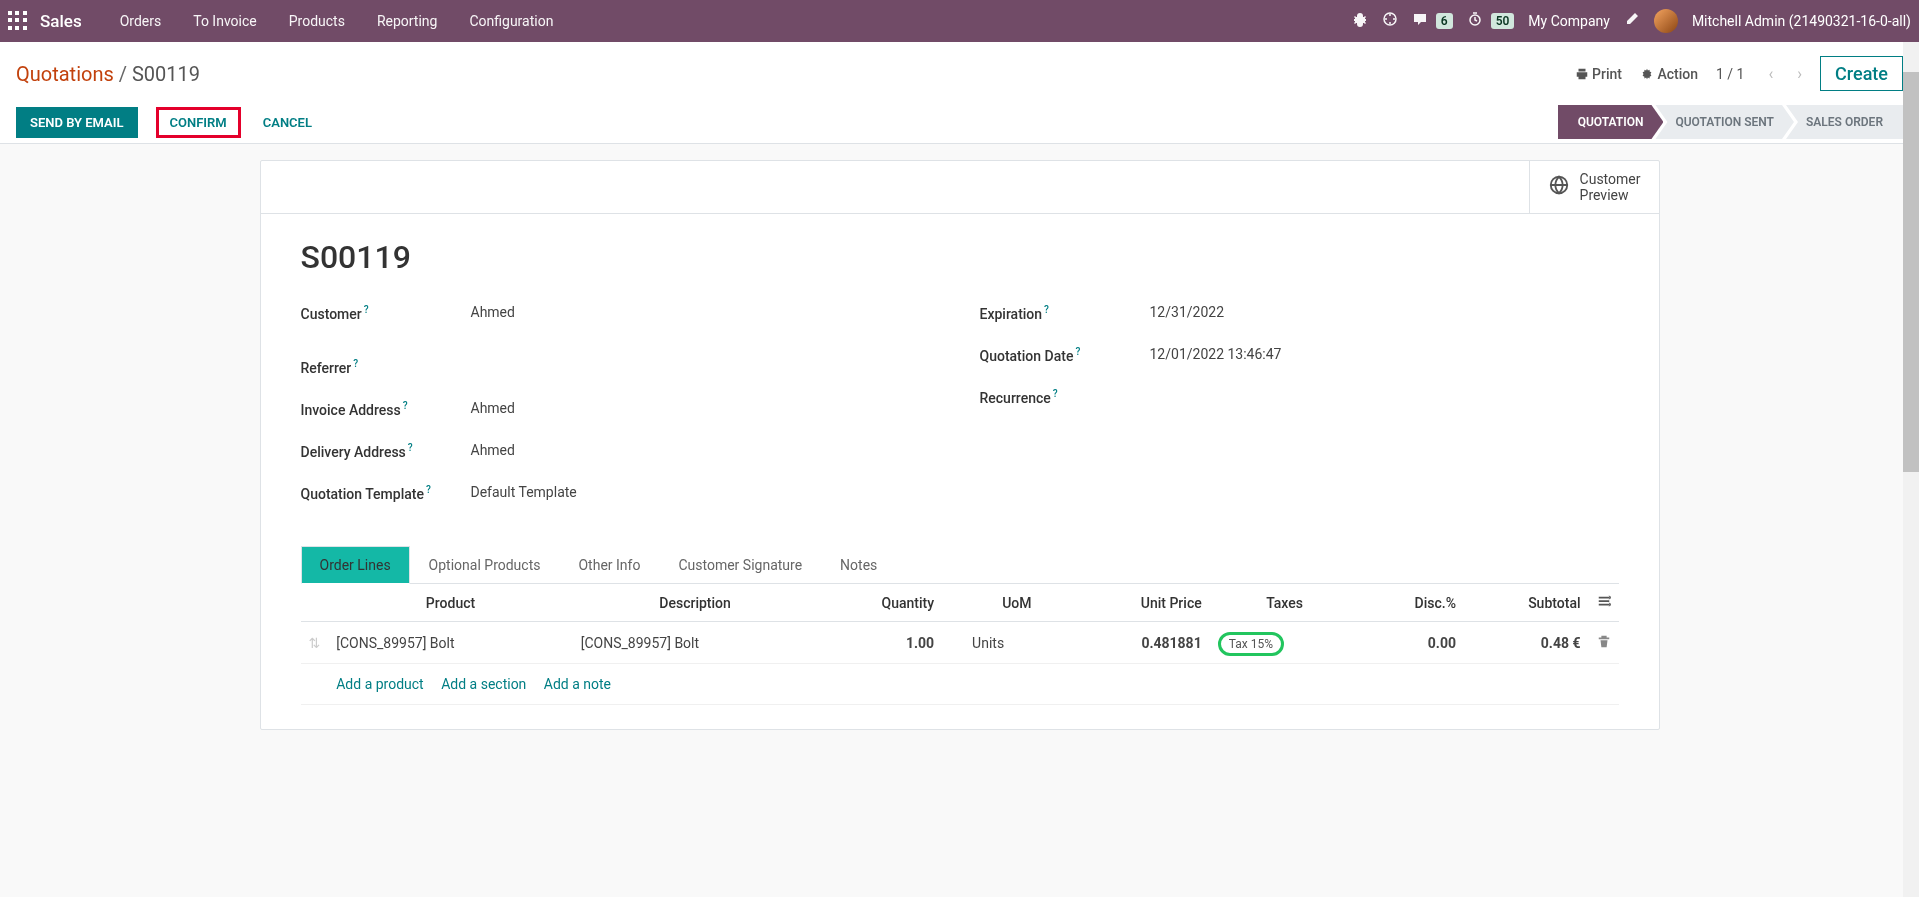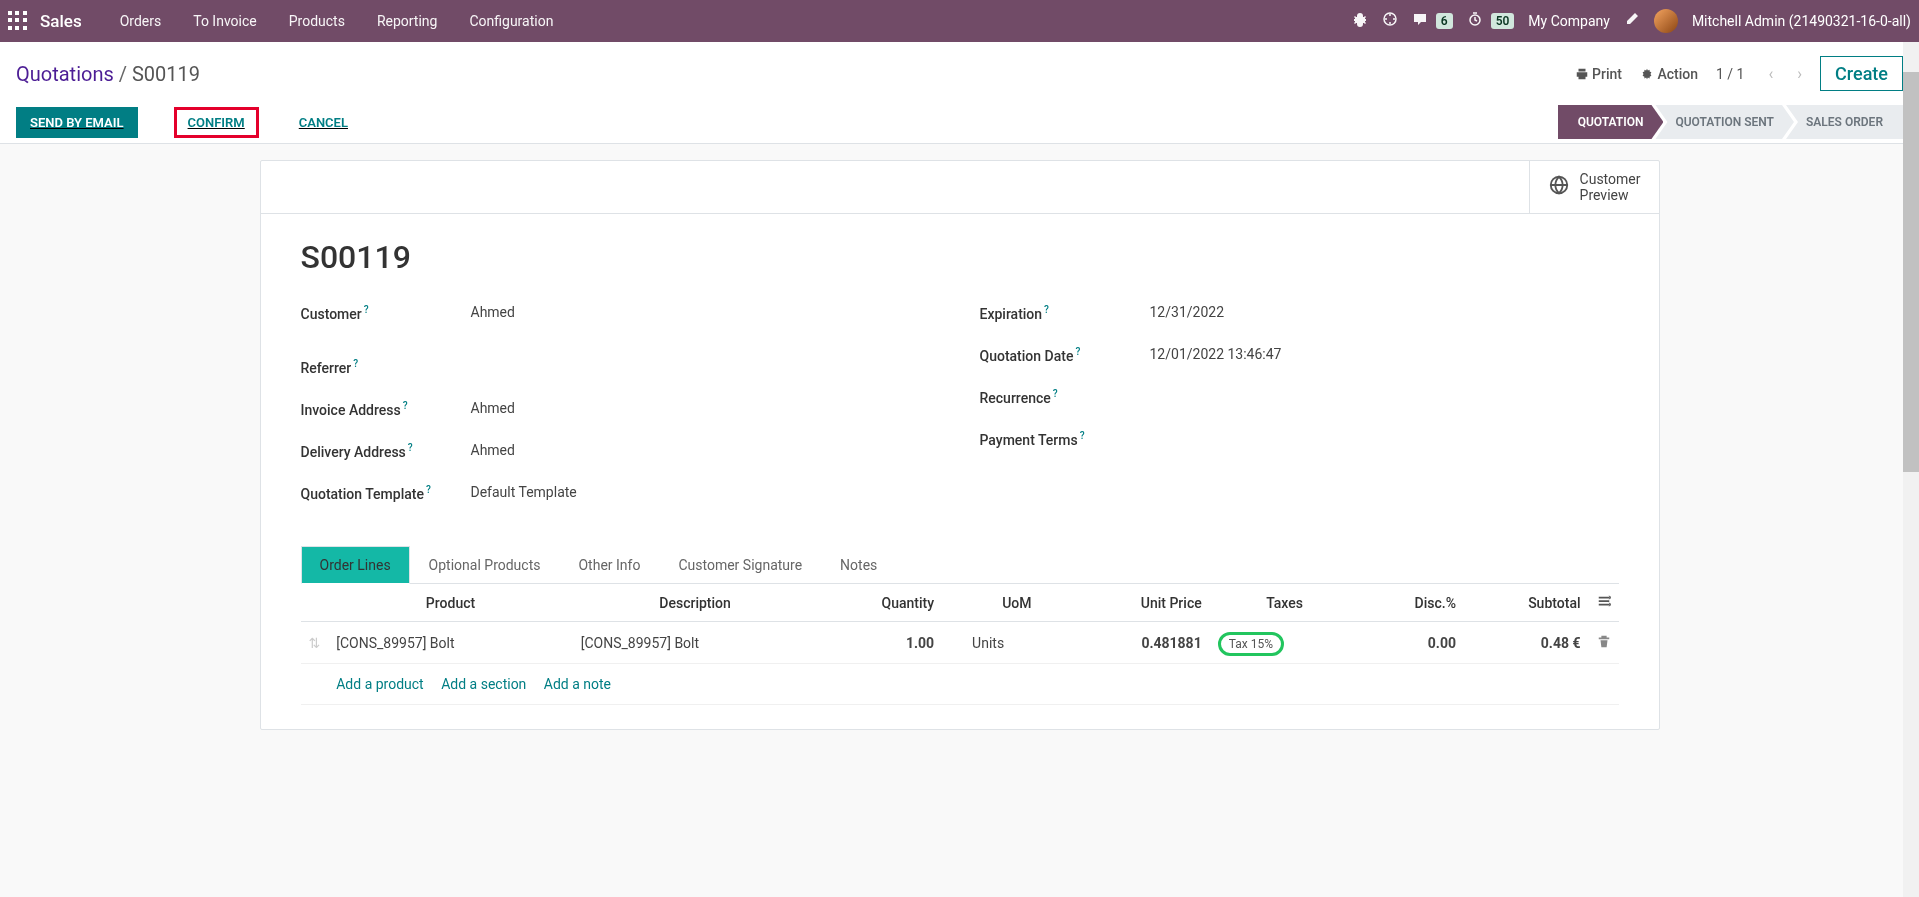--- a/index.html
+++ b/index.html
@@ -15,30 +15,30 @@
     .navbar-right { margin-left: auto; display: flex; align-items: center; gap: 14px; }
     .nav-icon { color: white; font-size: 16px; cursor: pointer; opacity: 0.95; }
     .badge { background: #d1e7dd; color: #0a3622; padding: 1px 5px; border-radius: 3px; font-size: 12px; font-weight: 600; margin-left: -6px; }
     .avatar { width: 24px; height: 24px; border-radius: 50%; background: linear-gradient(135deg, #f4a460, #8b4513); display: inline-block; }
     .company, .username { font-size: 14px; }
     
     
     .control-panel { background: white; border-bottom: 1px solid #dee2e6; }
     .cp-top { display: flex; align-items: center; justify-content: space-between; padding: 14px 16px 10px; }
     .breadcrumb { font-size: 20px; color: #666; }
-    .breadcrumb a { color: #4c1d95; text-decoration: none; }
+    .breadcrumb a { color: #c2410c; text-decoration: none; }
     .breadcrumb .current { color: #555; }
     .cp-actions { display: flex; align-items: center; gap: 18px; font-size: 14px; color: #555; }
     .cp-actions .action { cursor: pointer; font-weight: 500; }
     .pager { display: flex; align-items: center; gap: 24px; }
     .pager-arrow { color: #bbb; cursor: pointer; font-size: 16px; }
     .create-btn { border: 1px solid #017e84; color: #017e84; background: white; padding: 6px 14px; font-size: 18px; font-weight: 500; cursor: pointer; }
     
     .cp-bottom { display: flex; align-items: center; justify-content: space-between; padding: 0 16px 0 16px; height: 42px; }
-    .status-buttons { display: flex; gap: 36px; align-items: center; text-decoration: underline; }
+    .status-buttons { display: flex; gap: 18px; align-items: center; }
     .btn-primary { background: #017e84; color: white; border: none; padding: 8px 14px; font-size: 13px; font-weight: 600; cursor: pointer; }
     .btn-secondary { background: none; color: #017e84; border: none; padding: 8px 4px; font-size: 13px; font-weight: 600; cursor: pointer; }
     .btn-highlight { border: 3px solid #e4002b; padding: 5px 11px; }
     
     .statusbar { display: flex; align-items: center; }
     .status-step { background: #e9ecef; color: #6c757d; padding: 10px 20px; font-size: 12px; font-weight: 600; position: relative; clip-path: polygon(0 0, calc(100% - 12px) 0, 100% 50%, calc(100% - 12px) 100%, 0 100%, 12px 50%); margin-left: -8px; cursor: pointer; }
     .status-step:first-child { clip-path: polygon(0 0, calc(100% - 12px) 0, 100% 50%, calc(100% - 12px) 100%, 0 100%); margin-left: 0; }
     .status-step:last-child { clip-path: polygon(0 0, 100% 0, 100% 100%, 0 100%, 12px 50%); }
     .status-step.active { background: #714b67; color: white; }
     
@@ -224,24 +224,20 @@
           <div class="form-row">
             <div class="form-label"><span>Expiration</span><span class="help">?</span></div>
             <div class="form-value">12/31/2022</div>
           </div>
           <div class="form-row">
             <div class="form-label"><span>Quotation Date</span><span class="help">?</span></div>
             <div class="form-value">12/01/2022 13:46:47</div>
           </div>
           <div class="form-row">
             <div class="form-label"><span>Recurrence</span><span class="help">?</span></div>
-            <div class="form-value"></div>
-          </div>
-          <div class="form-row">
-            <div class="form-label"><span>Payment Terms</span><span class="help">?</span></div>
             <div class="form-value"></div>
           </div>
         </div>
       </div>
 
       <div class="tabs">
         <div class="tab active">Order Lines</div>
         <div class="tab">Optional Products</div>
         <div class="tab">Other Info</div>
         <div class="tab">Customer Signature</div>

